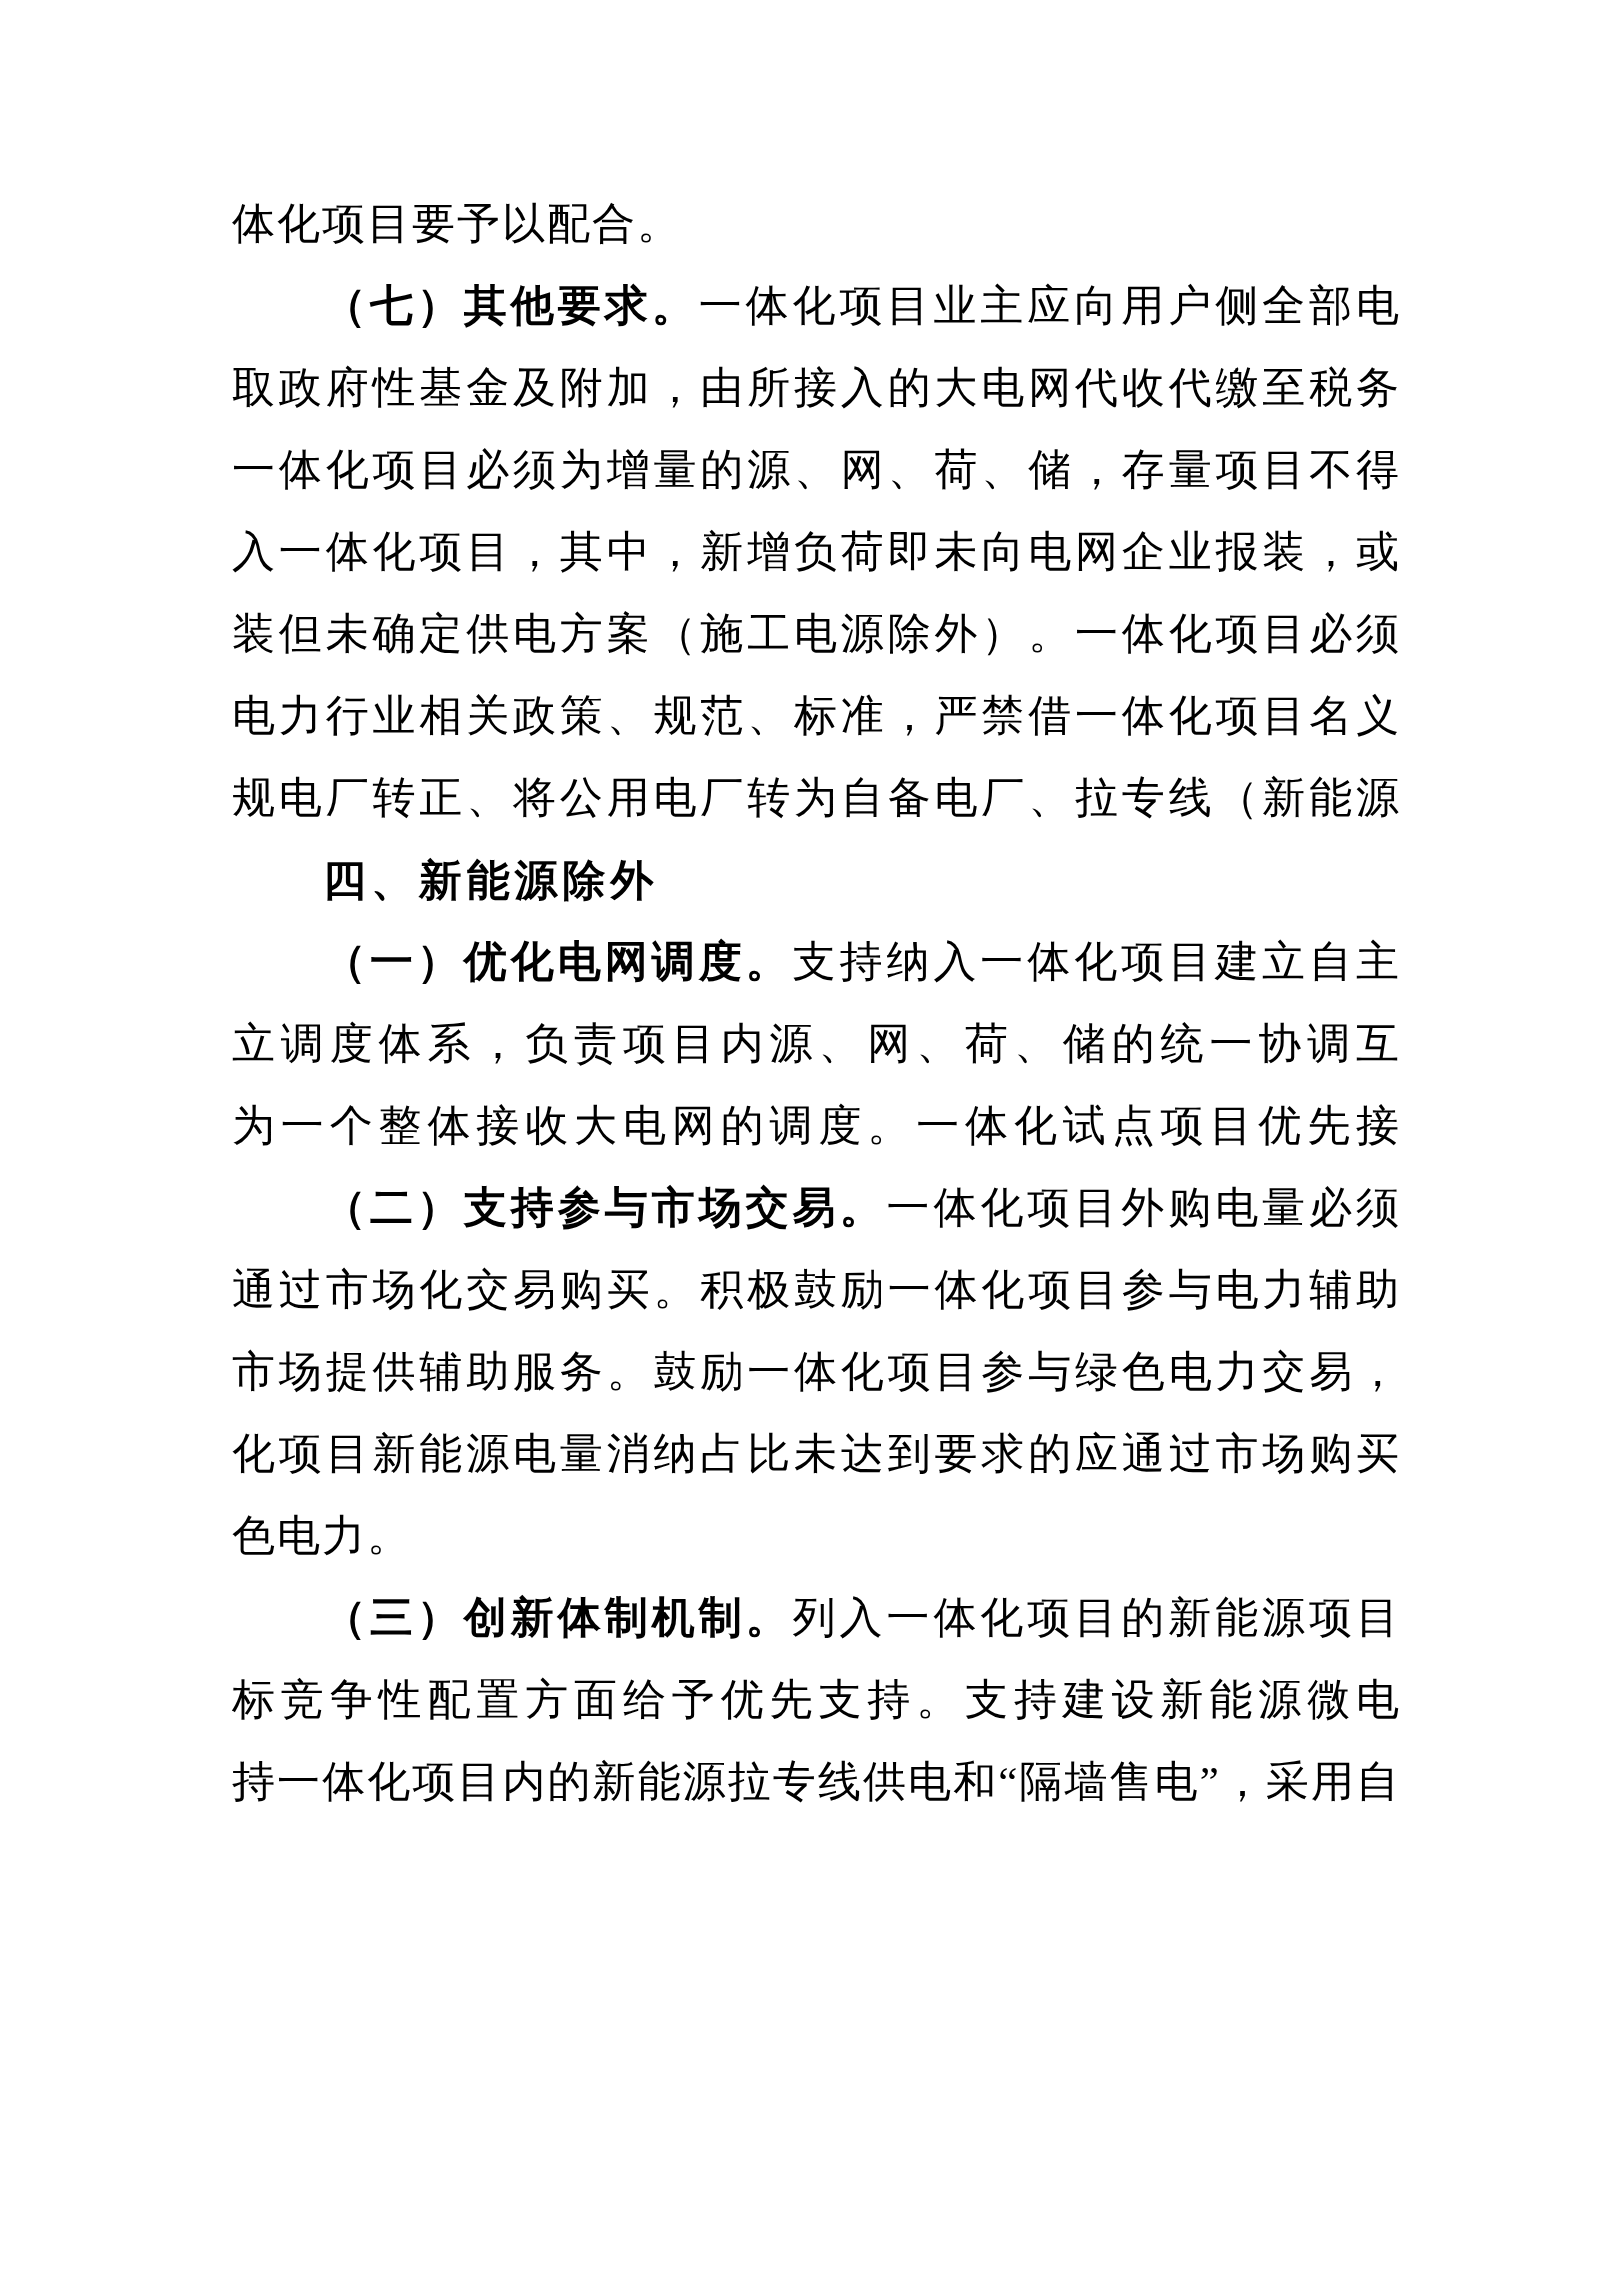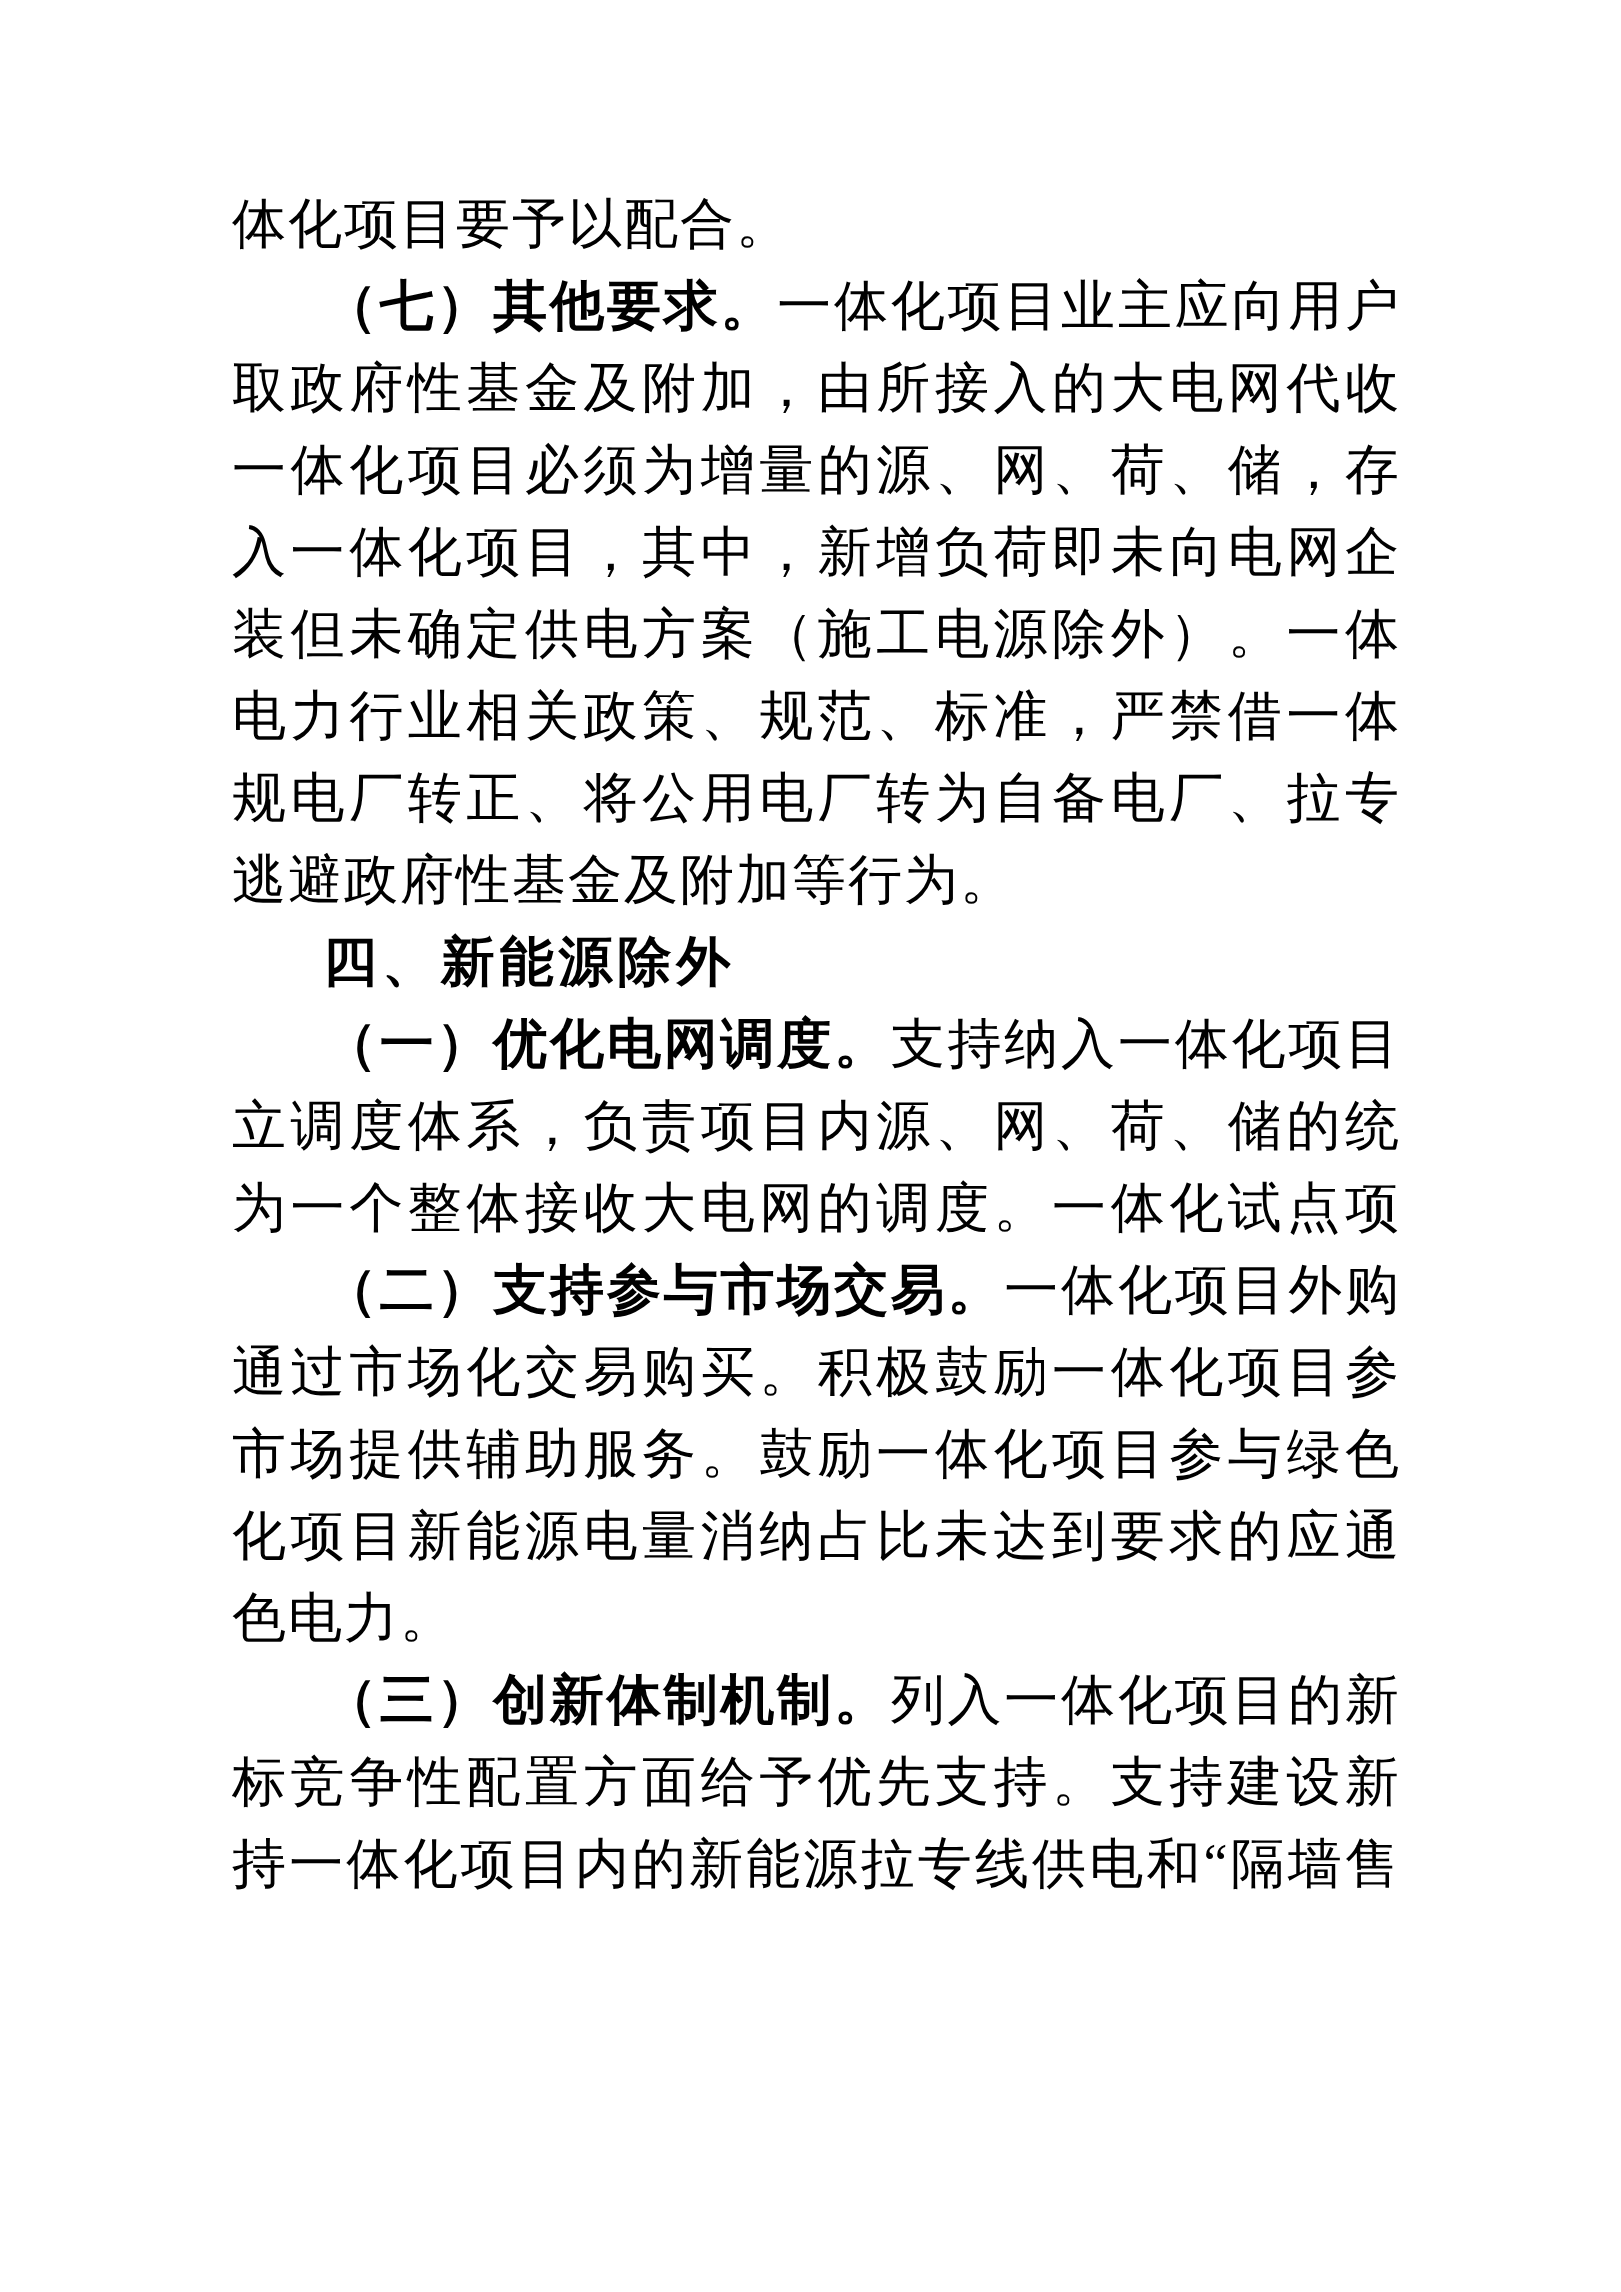--- a/index.html
+++ b/index.html
@@ -15,21 +15,21 @@
     background: #ffffff;
     overflow: hidden;
   }
   .textblock {
     position: absolute;
     left: 232px;
     top: 183px;
     width: 1169px;
     color: #000000;
     font-family: "Liberation Serif", "DejaVu Serif", serif;
-    font-size: 54px;
+    font-size: 43px;
     line-height: 82px;
     letter-spacing: 2px;
   }
   .line {
     height: 82px;
     white-space: normal;
     overflow: hidden;
   }
   .indent {
     text-indent: 91px;
@@ -63,21 +63,20 @@
     <div class="line justify"><span>一体化项目必须为增量的源、网、荷、储，存量项目不得改接</span></div>
 
     <div class="line justify"><span>入一体化项目，其中，新增负荷即未向电网企业报装，或已报</span></div>
 
     <div class="line justify"><span>装但未确定供电方案（施工电源除外）。一体化项目必须符合</span></div>
 
     <div class="line justify"><span>电力行业相关政策、规范、标准，严禁借一体化项目名义将违</span></div>
 
     <div class="line justify"><span>规电厂转正、将公用电厂转为自备电厂、拉专线（新能源除外）、</span></div>
 
-    <div class="line"><span>逃避政府性基金及附加等行为。</span></div>
 
     <div class="line indent"><span class="hei">四、新能源除外</span></div>
 
     <div class="line indent justify"><span class="bold">（一）优化电网调度。</span><span>支持纳入一体化项目建立自主的独</span></div>
 
     <div class="line justify"><span>立调度体系，负责项目内源、网、荷、储的统一协调互动，作</span></div>
 
     <div class="line justify"><span>为一个整体接收大电网的调度。一体化试点项目优先接入、优</span></div>
 
 

